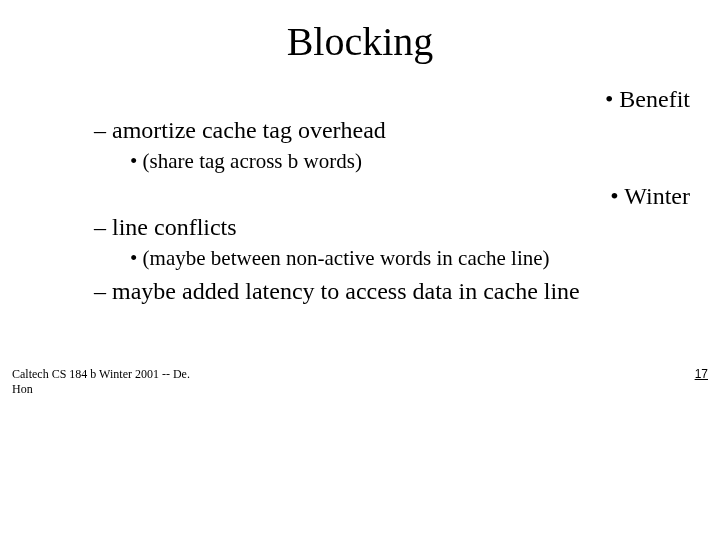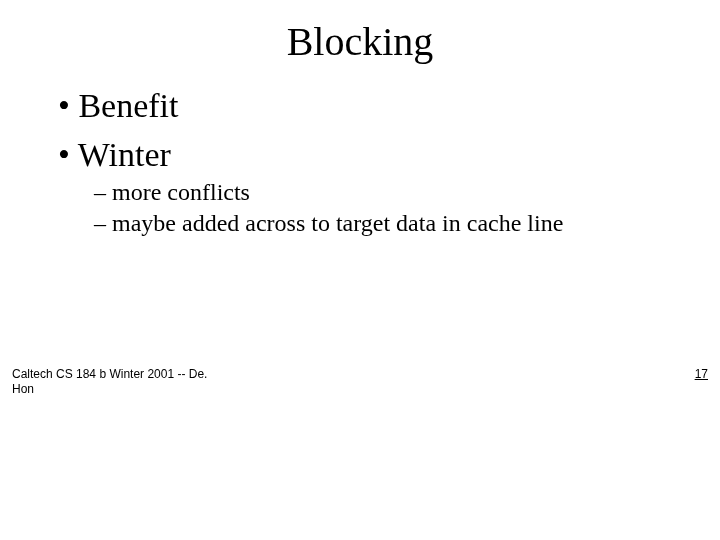--- a/index.html
+++ b/index.html
@@ -24,23 +24,24 @@
     padding-top: 18px;
     padding-bottom: 12px;
   }
   .content {
     padding-left: 58px;
     padding-right: 30px;
     font-size: 28px;
     line-height: 1.22;
   }
   .level1 {
-    font-size: 34px;
+    font-size: 24px;
     margin-top: 8px;
     margin-bottom: 2px;
+    text-align: right;
   }
   .level2 {
     font-size: 24px;
     padding-left: 36px;
     margin-top: 2px;
     margin-bottom: 0px;
   }
   .level3 {
     font-size: 21px;
     padding-left: 72px;
@@ -59,40 +60,44 @@
     left: 12px;
     right: 12px;
     font-family: Arial, Helvetica, sans-serif;
     font-size: 12px;
     color: #000000;
   }
   .footer-left {
     float: left;
     max-width: 200px;
     line-height: 1.2;
+    font-family: Liberation Serif, serif;
   }
   .footer-right {
     float: right;
     text-decoration: underline;
   }
 </style>
 </head>
 <body>
 
 <div class="slide">
 
   <div class="title">Blocking</div>
 
   <div class="content">
 
     <div class="level1 bullet-dot"><span>Benefit</span></div>
+    <div class="level2 bullet-dash"><span>amortize cache tag overhead</span></div>
+    <div class="level3 bullet-dot"><span>(share tag across b words)</span></div>
 
     <div class="level1 bullet-dot"><span>Winter</span></div>
-    <div class="level2 bullet-dash"><span>more conflicts</span></div>
-    <div class="level2 bullet-dash"><span>maybe added across to target data in cache line</span></div>
+    <div class="level2 bullet-dash"><span>line conflicts</span></div>
+    <div class="level3 bullet-dot"><span>(maybe between non-active words in cache line)</span></div>
+    <div class="level2 bullet-dash"><span>maybe added latency to access data in cache line</span></div>
 
   </div>
 
   <div class="footer">
     <div class="footer-left">Caltech CS 184 b Winter 2001 -- De. Hon</div>
     <div class="footer-right">17</div>
   </div>
 
 </div>
 

